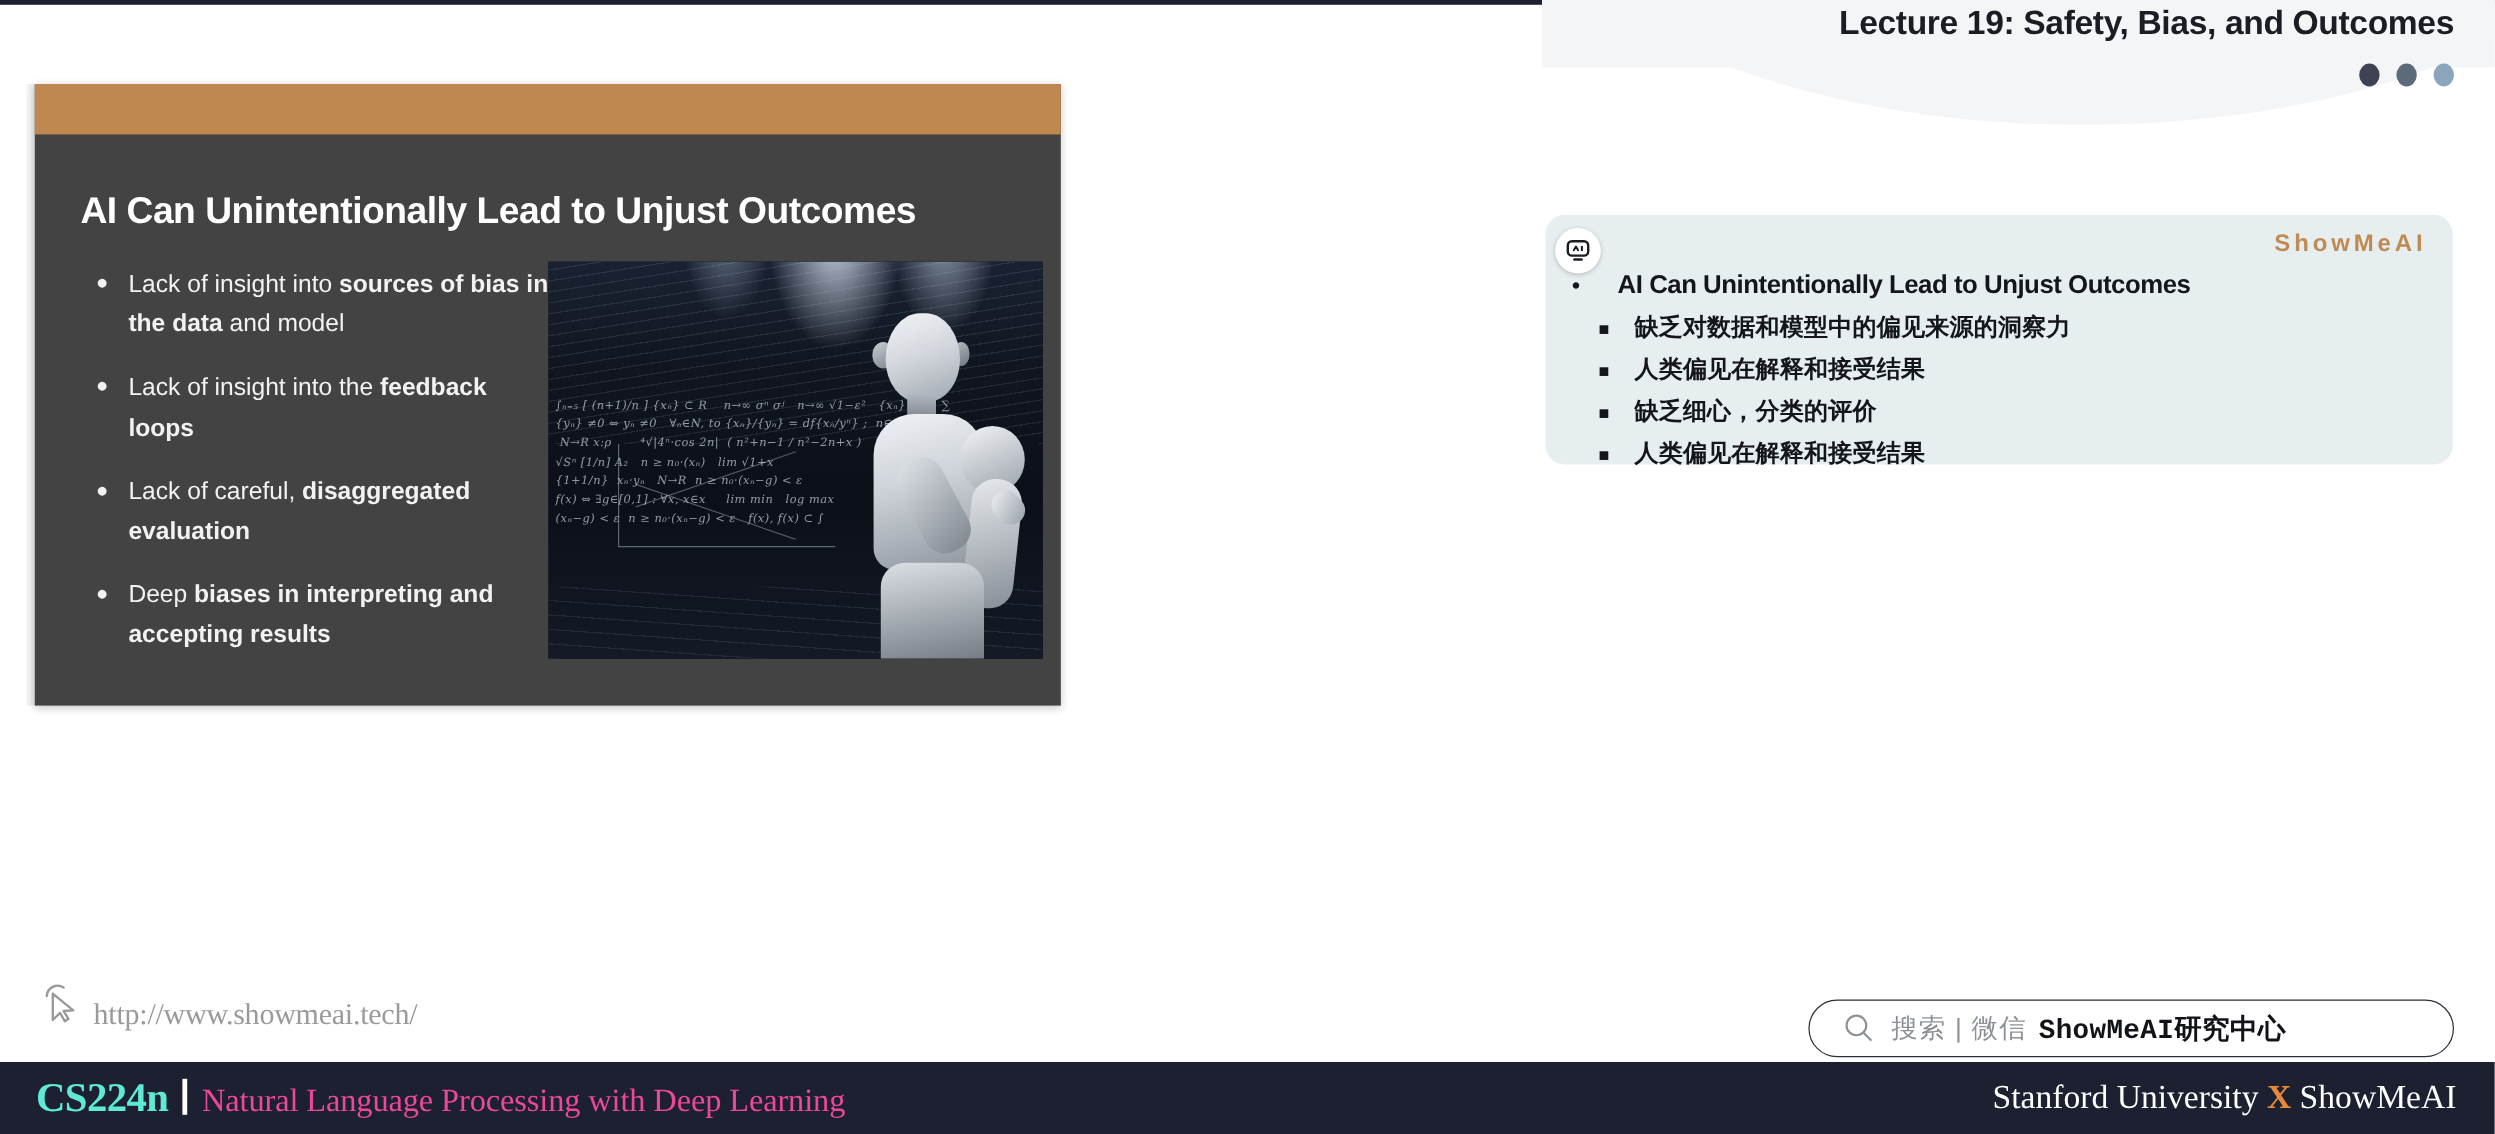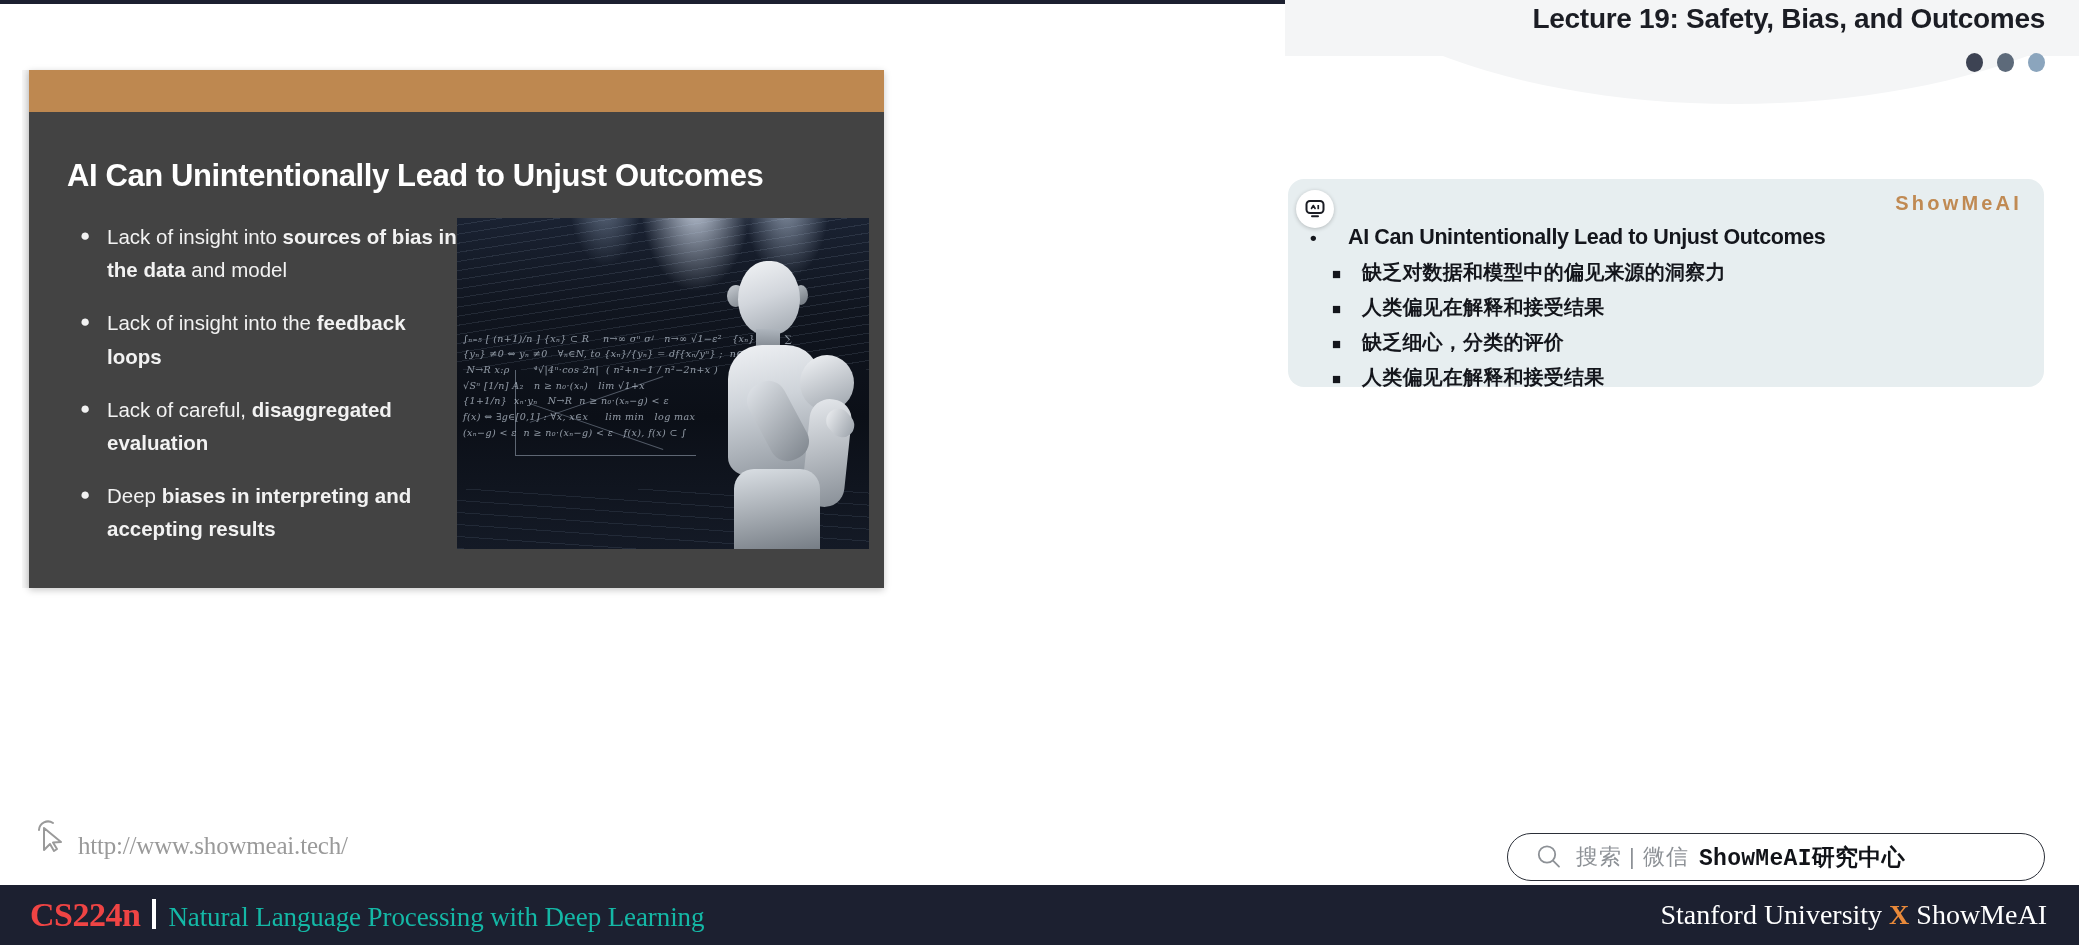--- a/index.html
+++ b/index.html
@@ -314,30 +314,30 @@
     position: absolute;
     left: 0; bottom: 0; width: 2079px; height: 60px;
     background: #1c2030;
     display: flex; align-items: center;
   }
   .bb-left {
     position: absolute; left: 30px; display: flex; align-items: baseline; gap: 0;
   }
   .cs-code {
     font-family: "Liberation Serif", serif;
-    font-size: 34px; font-weight: bold; color: #ef4444;
+    font-size: 34px; font-weight: bold; color: #5eead4;
     letter-spacing: -0.5px;
   }
   .cs-sep {
     display: inline-block; width: 4px; height: 30px;
     background: #ffffff; margin: 0 12px; position: relative; top: 3px;
   }
   .cs-name {
     font-family: "Liberation Serif", serif;
-    font-size: 27px; color: #14b8a6; letter-spacing: -0.1px;
+    font-size: 27px; color: #ec4899; letter-spacing: -0.1px;
   }
   .bb-right {
     position: absolute; right: 32px;
     font-family: "Liberation Serif", serif;
     font-size: 28px; color: #ffffff; margin-left: 12px;
   }
   .bb-right .x { color: #e8893a; font-weight: bold; }
 
   
   .page-edge {

